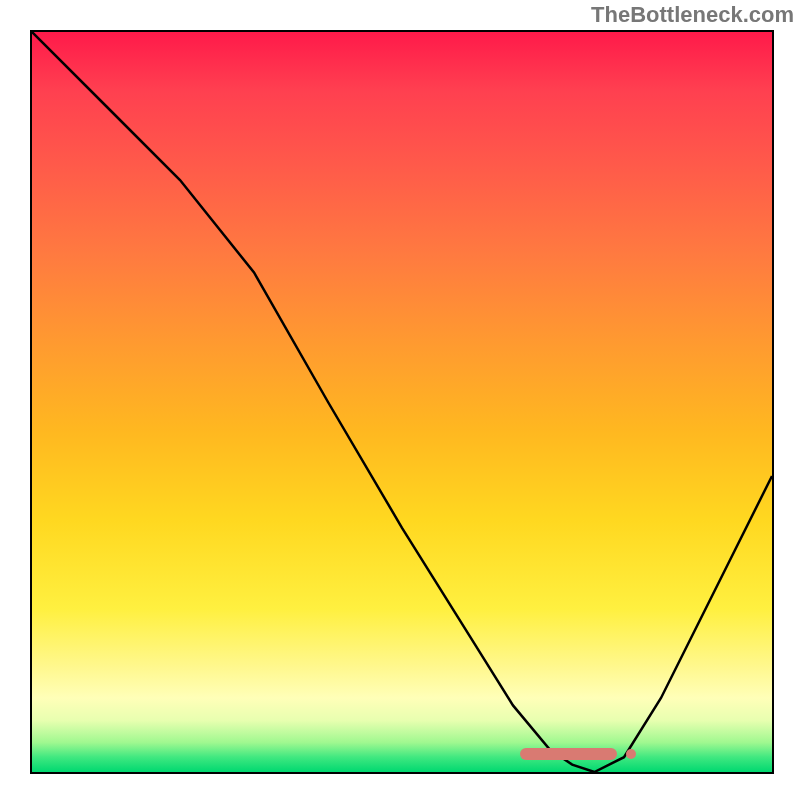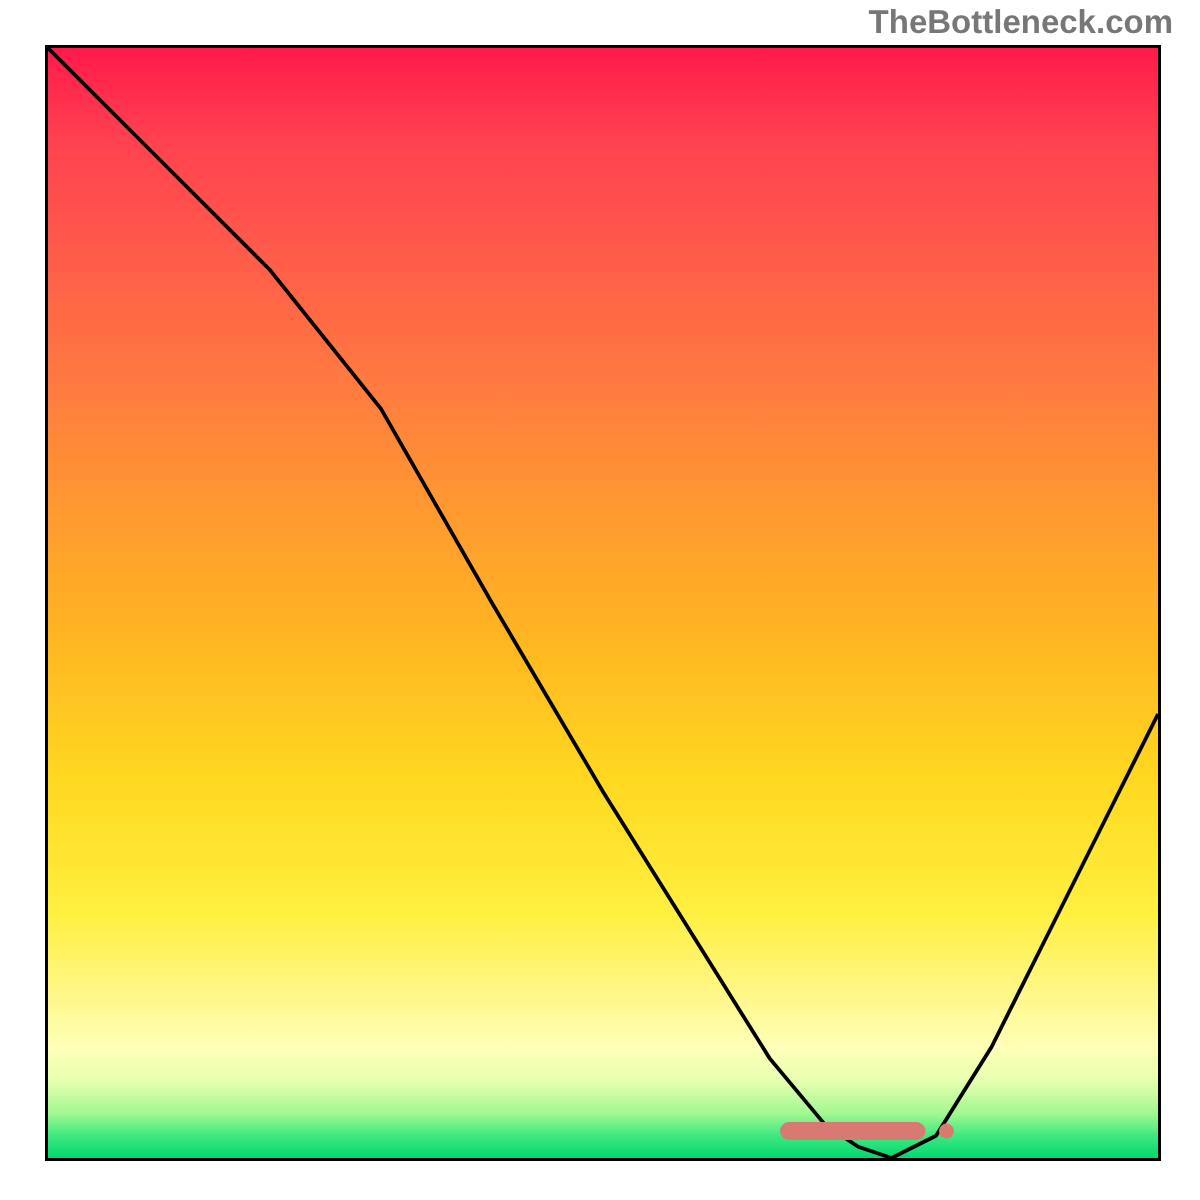--- a/index.html
+++ b/index.html
@@ -11,21 +11,21 @@
     font-family: Arial, sans-serif;
   }
   .container {
     position: relative;
     width: 800px;
     height: 800px;
   }
   .watermark {
     position: absolute;
     top: 2px;
-    right: 18px;
+    right: 6px;
     font-size: 22px;
     font-weight: bold;
     color: #777;
     z-index: 10;
   }
   .plot-area {
     position: absolute;
     left: 30px;
     top: 30px;
     width: 740px;

